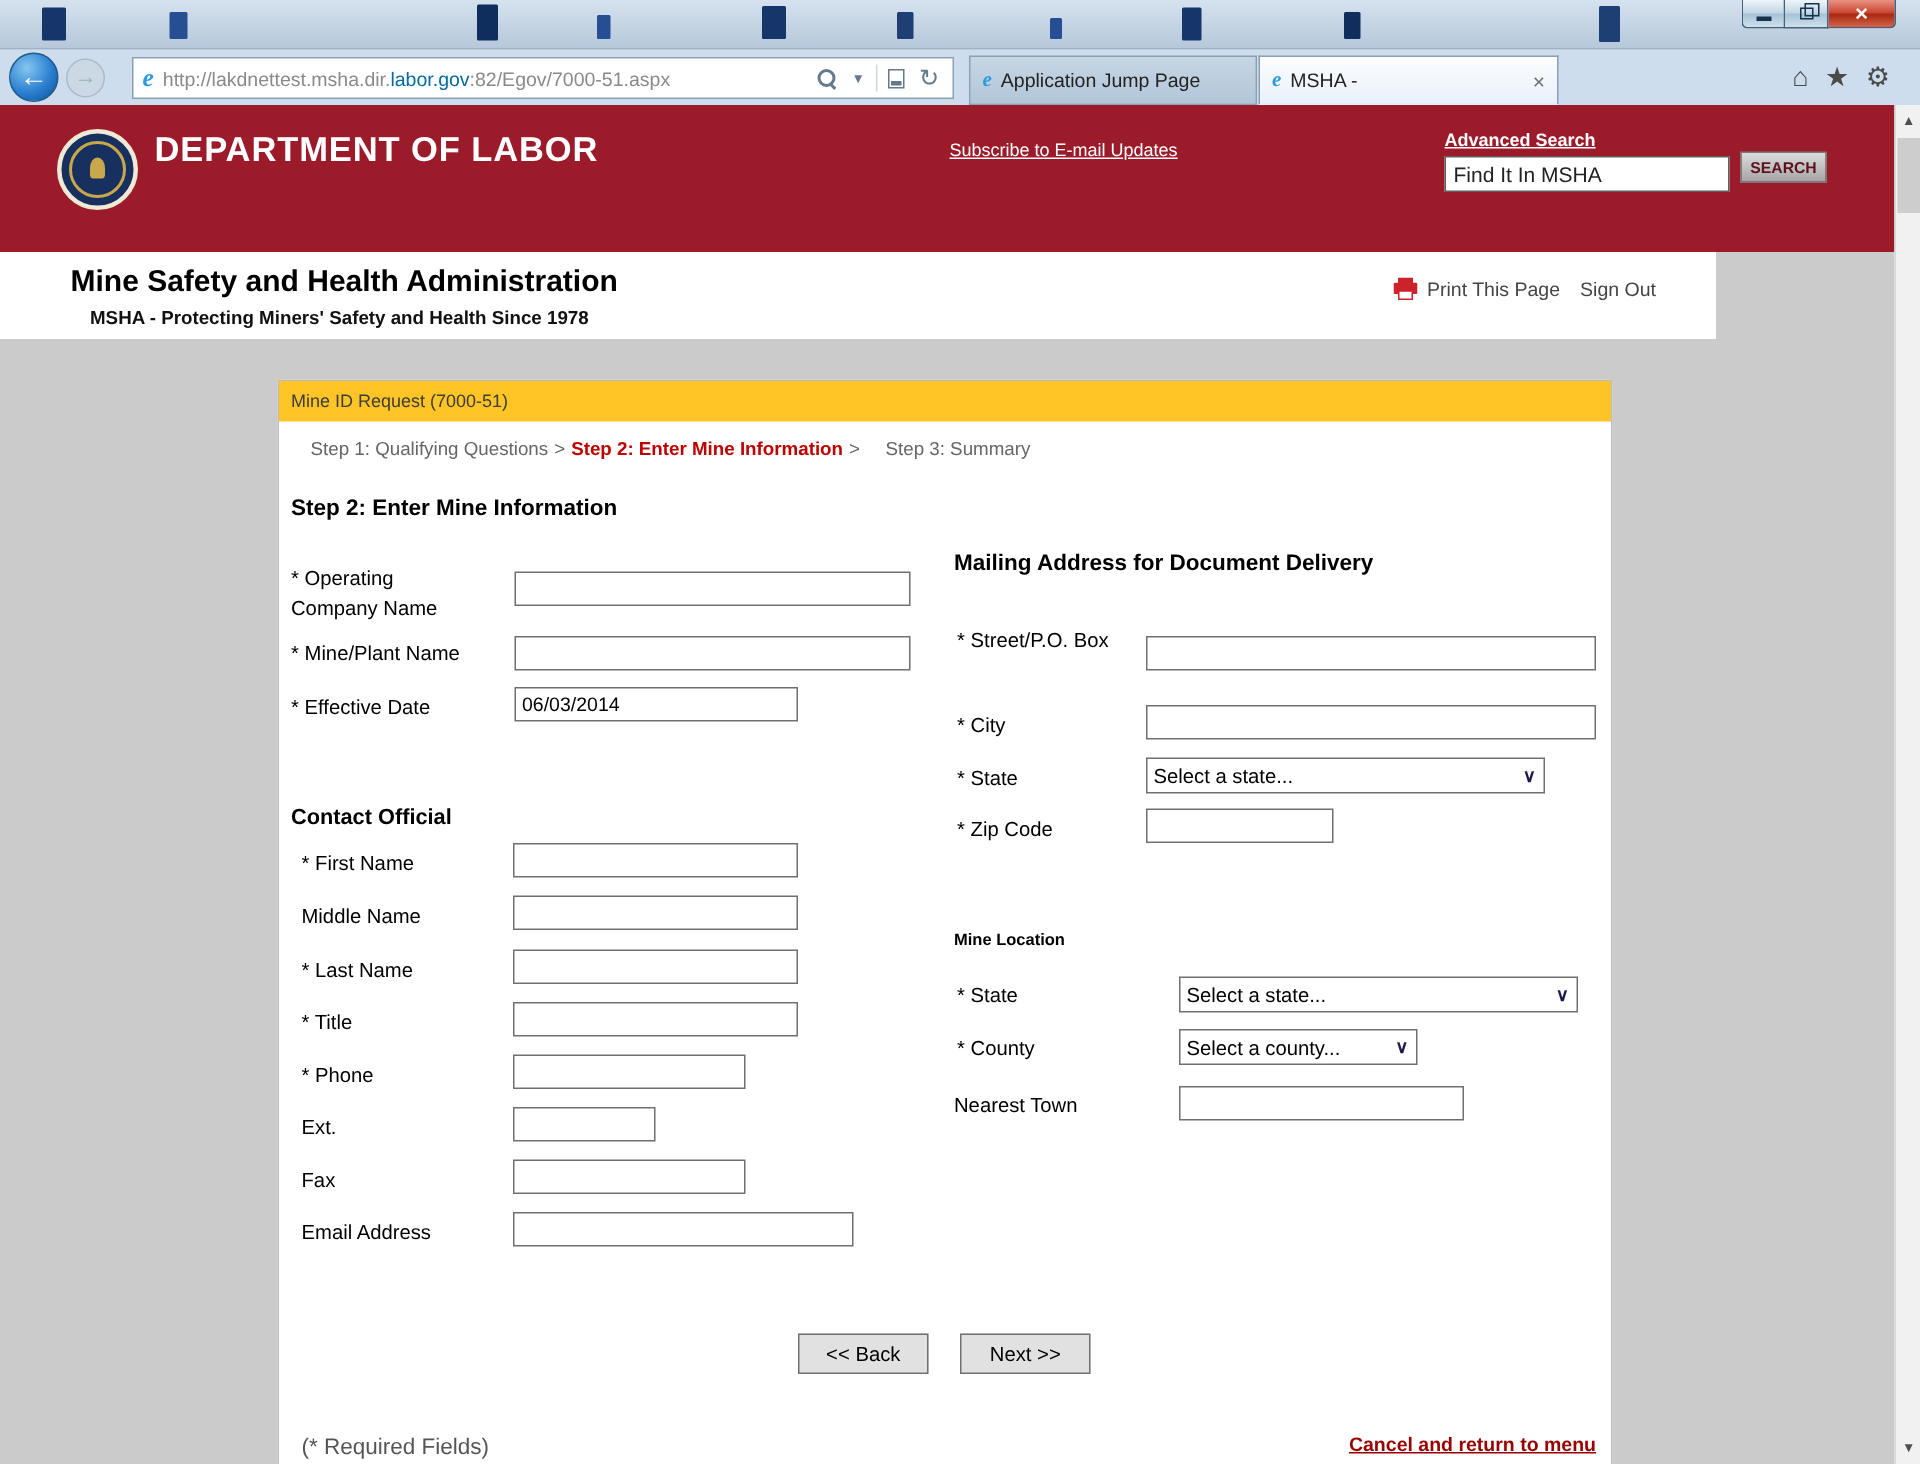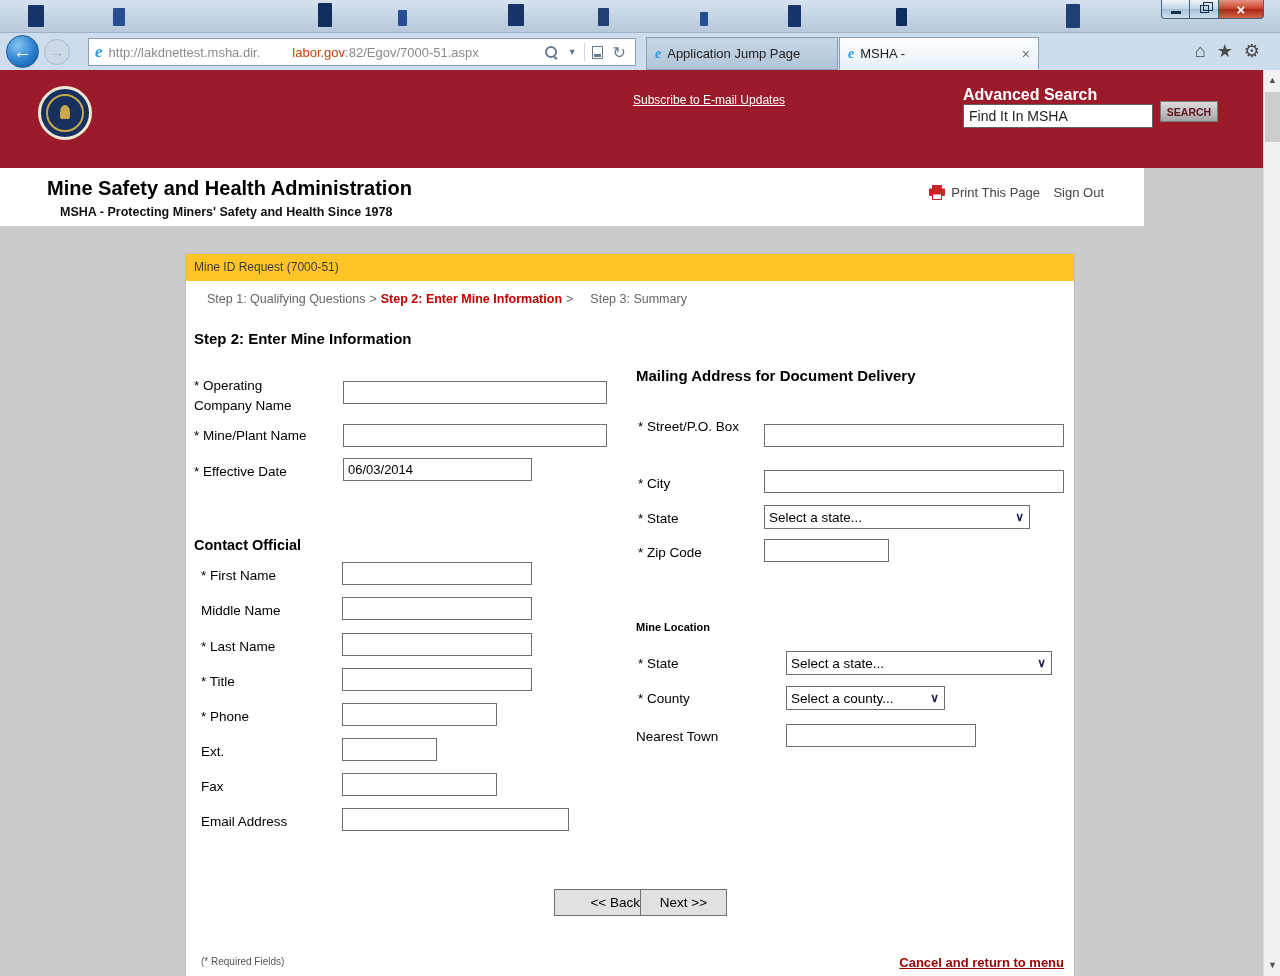--- a/index.html
+++ b/index.html
@@ -27,21 +27,21 @@
   .nav-back { position:absolute; left:6px; top:2px; width:33px; height:33px; border-radius:50%;
     background:radial-gradient(circle at 35% 30%, #85c6f0, #2b80d0 55%, #0d4f99);
     border:1px solid #1f5a8c; color:#fff; font-size:19px; font-weight:bold; text-align:center; line-height:31px; cursor:pointer; }
   .nav-fwd { position:absolute; left:44px; top:6px; width:26px; height:26px; border-radius:50%;
     background:#ccd9e5; border:1px solid #a8bbca; color:#9aafc0; font-size:15px; font-weight:bold; text-align:center; line-height:24px; }
   .addressbar { position:absolute; left:88px; top:5px; width:548px; height:28px; background:#fff;
     border:1px solid #8ba0b4; display:flex; align-items:center; font-size:13px; padding:0 4px; }
   .ie-glyph { color:#2d9be0; font-family:"Liberation Serif", serif; font-style:italic; font-weight:bold; font-size:17px; padding:0 6px 0 2px; }
   .url { flex:1; white-space:nowrap; overflow:hidden; }
   .url-dim { color:#8a8a8a; }
-  .url-domain { color:#c2410c;margin-left:32px; }
+  .url-domain { color:#0369a1; }
   .abar-icon { color:#64798c; padding:0 5px; font-size:13px; cursor:pointer; display:flex; align-items:center; }
   .mag { position:relative; width:13px; height:13px; }
   .mag::before { content:""; position:absolute; left:0; top:0; width:8px; height:8px; border:2px solid #64798c; border-radius:50%; }
   .mag::after { content:""; position:absolute; left:9px; top:9px; width:5px; height:2px; background:#64798c; transform:rotate(45deg); transform-origin:0 0; }
   .abar-divider { width:1px; height:18px; background:#cdd8e2; margin:0 2px; }
   .compat { width:11px; height:13px; border:1px solid #64798c; position:relative; }
   .compat::after { content:""; position:absolute; left:1px; bottom:1px; width:7px; height:3px; background:#64798c; }
   .tab { position:absolute; top:4px; height:33px; border:1px solid #8ba0b4; display:flex; align-items:center; gap:6px; padding:0 8px; font-size:13px; color:#222; cursor:pointer; }
   .tab-inactive { left:646px; width:192px; background:linear-gradient(#c6d6e5,#b2c6d8); }
   .tab-active { left:839px; width:200px; background:linear-gradient(#fcfdff,#e8f1f9); border-bottom-color:#e8f1f9; }
@@ -50,21 +50,21 @@
   .chrome-icons span { cursor:pointer; line-height:20px; }
 
   
   .masthead { position:absolute; left:0; top:70px; width:1263px; height:98px; background:#9B1B2B; color:#fff; }
   .seal { position:absolute; left:38px; top:16px; width:54px; height:54px; border-radius:50%;
     background:#17305f; border:3px solid #efe9d6; }
   .seal::after { content:""; position:absolute; inset:5px; border-radius:50%; border:2px solid #c9a84c; }
   .seal::before { content:""; position:absolute; left:19px; top:16px; width:10px; height:14px; background:#c9a84c; border-radius:50% 50% 20% 20%; z-index:1; }
   .agency { position:absolute; left:103px; top:15px; font-weight:bold; font-size:23px; letter-spacing:0.6px; line-height:29px; }
   .subscribe { position:absolute; left:633px; top:23px; font-size:12px; text-decoration:underline; cursor:pointer; }
-  .adv-search { position:absolute; left:963px; top:16px; font-size:16px; font-weight:bold; cursor:pointer; }
+  .adv-search { position:absolute; left:963px; top:16px; font-size:12px; font-weight:bold; text-decoration:underline; cursor:pointer; }
   .msha-search { position:absolute; left:963px; top:34px; width:190px; height:24px; border:1px solid #5f5f5f; font-size:14px; padding:0 5px; color:#222; font-family:"Liberation Sans", sans-serif; }
   .search-btn { position:absolute; left:1160px; top:31px; width:58px; height:21px;
     background:linear-gradient(#dcdcdc,#a5a5a5); border:1px solid #7a7a7a; color:#5d1220; font-size:10.5px; font-weight:bold; cursor:pointer; font-family:"Liberation Sans", sans-serif; }
   .mast-nav { position:absolute; left:630px; top:74px; width:572px; font-size:12.5px; font-weight:bold; white-space:nowrap; }
   .mast-nav .lnk { cursor:pointer; }
   .mast-nav .sep { padding:0 4px; }
 
   
   .subheader { position:absolute; left:0; top:168px; width:1144px; height:58px; background:#fff; }
   .site-title { position:absolute; left:47px; top:9px; font-size:20px; font-weight:bold; color:#000; }
@@ -80,21 +80,21 @@
   .crumbs .sep { padding:0 4px; }
   .crumb { cursor:pointer;margin-left:13px; }
   .crumb-active { color:#c00000; font-weight:bold; }
   .step-heading { position:absolute; left:8px; top:76px; font-size:15px; font-weight:bold; color:#000; }
   .sec-heading { position:absolute; font-size:14.5px; font-weight:bold; color:#000; }
   .lbl { position:absolute; font-size:13.5px; color:#000; line-height:20px; }
   .txt { position:absolute; height:23px; border:1px solid #707070; font-size:13px; padding:0 4px; background:#fff; font-family:"Liberation Sans", sans-serif; }
   .sel { position:absolute; height:24px; border:1px solid #707070; background:#fff; font-size:13.5px; display:flex; align-items:center; padding-left:4px; color:#000; cursor:pointer; }
   .sel .arrow { margin-left:auto; margin-right:5px; color:#1b1b4b; font-size:12px; font-weight:bold; }
   .btn { position:absolute; width:87px; height:27px; background:#e1e1e1; border:1px solid #707070; font-size:13.5px; color:#000; cursor:pointer; font-family:"Liberation Sans", sans-serif; }
-  .req-note { position:absolute; left:15px; top:702px; font-size:10px; color:#555; }
+  .req-note { position:absolute; left:15px; top:702px; font-size:15px; color:#555; }
   .cancel-link { position:absolute; right:10px; top:701px; font-size:13px; font-weight:bold; color:#990000; text-decoration:underline; cursor:pointer; }
 
   
   .scrollbar { position:absolute; left:1263px; top:70px; width:17px; height:906px; background:#f1f1f1; border-left:1px solid #d9d9d9; }
   .sb-btn { position:absolute; left:0; width:17px; height:17px; color:#505050; font-size:9px; text-align:center; line-height:17px; cursor:pointer; }
   .sb-up { top:2px; }
   .sb-down { bottom:2px; }
   .sb-thumb { position:absolute; left:1px; top:22px; width:15px; height:50px; background:#cdcdcd; cursor:pointer; }
 </style>
 </head>
@@ -161,20 +161,21 @@
     <div class="chrome-icons">
       <span><span>⌂</span></span>
       <span><span>★</span></span>
       <span><span>⚙</span></span>
     </div>
   </div>
 
   <div class="masthead">
     <div class="seal"></div>
     <div class="agency">
+      <div>DEPARTMENT OF LABOR</div>
     </div>
     <span class="subscribe">Subscribe to E-mail Updates</span>
     <span class="adv-search">Advanced Search</span>
     <input class="msha-search" value="Find It In MSHA" style="">
     <button class="search-btn">SEARCH</button>
   </div>
 
   <div class="subheader">
     <div class="site-title">Mine Safety and Health Administration</div>
     <div class="site-tagline">MSHA - Protecting Miners' Safety and Health Since 1978</div>
@@ -246,21 +247,21 @@
         <span class="arrow">∨</span>
       </div>
       <div class="lbl" style="left:452px;top:435px;">* County</div>
       <div class="sel" style="left:600px;top:432px;width:159px;">
         <span>Select a county...</span>
         <span class="arrow">∨</span>
       </div>
       <div class="lbl" style="left:450px;top:473px;">Nearest Town</div>
       <input class="txt" style="left: 600px; top: 470px; width: 190px;">
 
-      <button class="btn" style="left:368px;top:635px;text-align:right;">&lt;&lt; Back</button>
+      <button class="btn" style="left:346px;top:635px;">&lt;&lt; Back</button>
       <button class="btn" style="left:454px;top:635px;">Next &gt;&gt;</button>
 
       <div class="req-note">(* Required Fields)</div>
       <span class="cancel-link">Cancel and return to menu</span>
     </div>
   </div>
 
   <div class="scrollbar">
     <div class="sb-btn sb-up"><span>▲</span></div>
     <div class="sb-thumb"></div>

